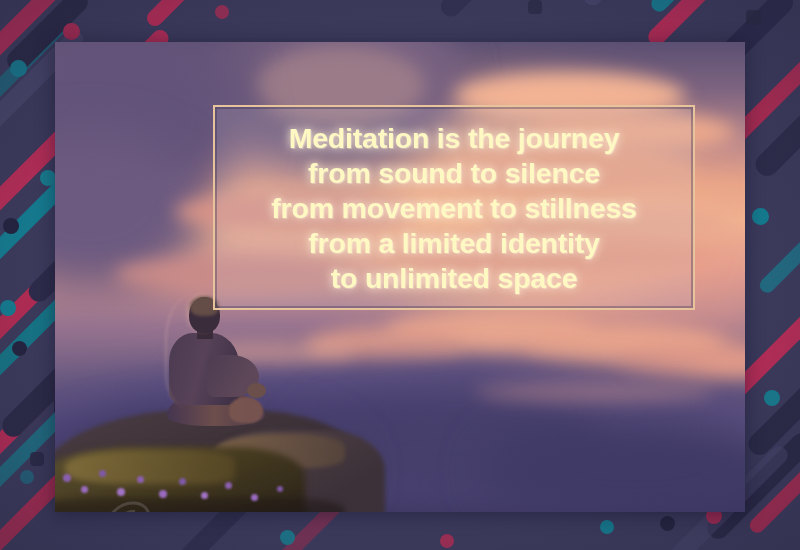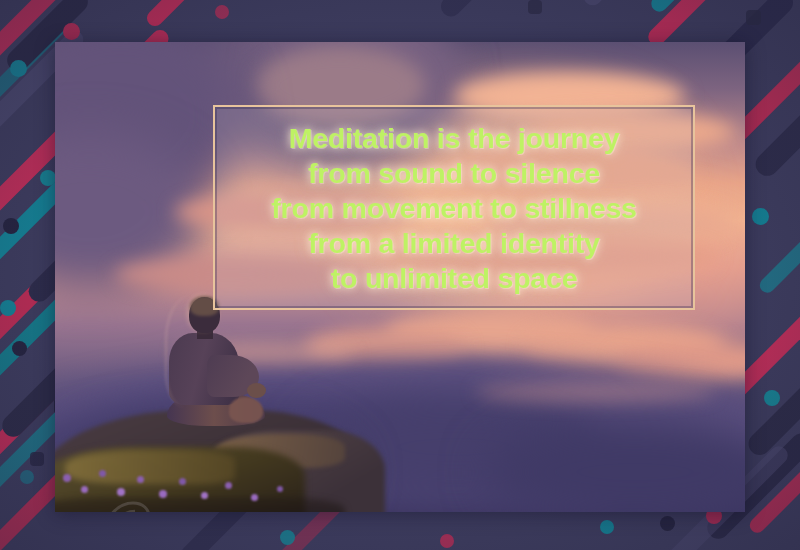--- a/index.html
+++ b/index.html
@@ -171,21 +171,21 @@
     box-sizing: border-box;
     border: 2px solid #e8c49c;
     background: rgba(205,198,214,0.16);
     box-shadow: inset 0 0 0 2px rgba(32,30,72,0.30);
   }
   #quote-text {
     position: absolute;
     left: 0; right: 0;
     top: 14px;
     text-align: center;
-    color: #bef264;
+    color: #fef9c3;
     font-weight: bold;
     font-size: 28.5px;
     line-height: 35px;
     letter-spacing: -0.2px;
     text-shadow:
        0 0 8px rgba(255,238,215,0.85),
        0 0 14px rgba(255,235,205,0.55),
        1px 1px 0 rgba(255,245,225,0.35);
     white-space: pre-line;
   }

